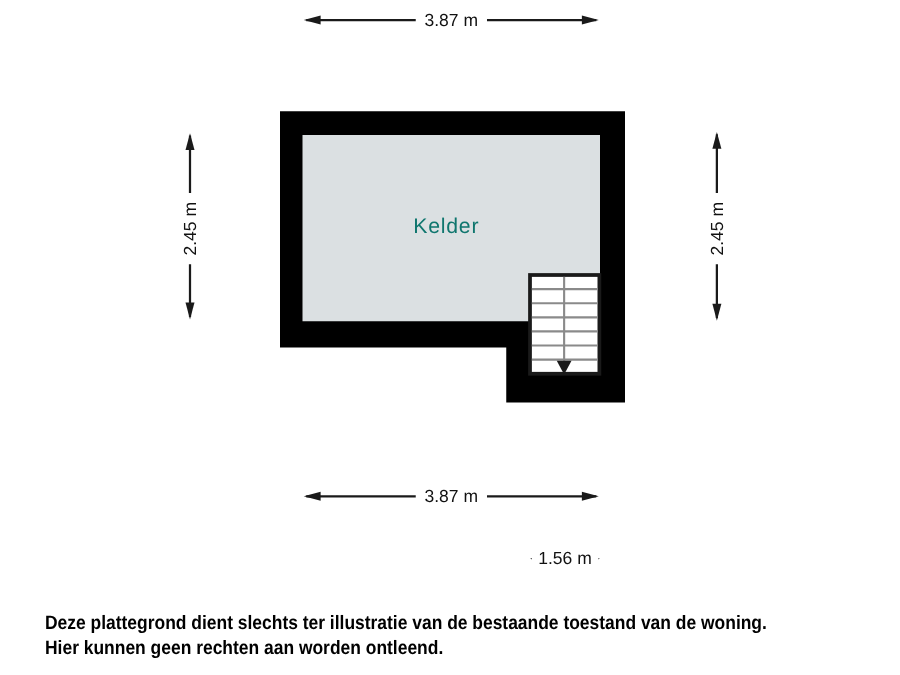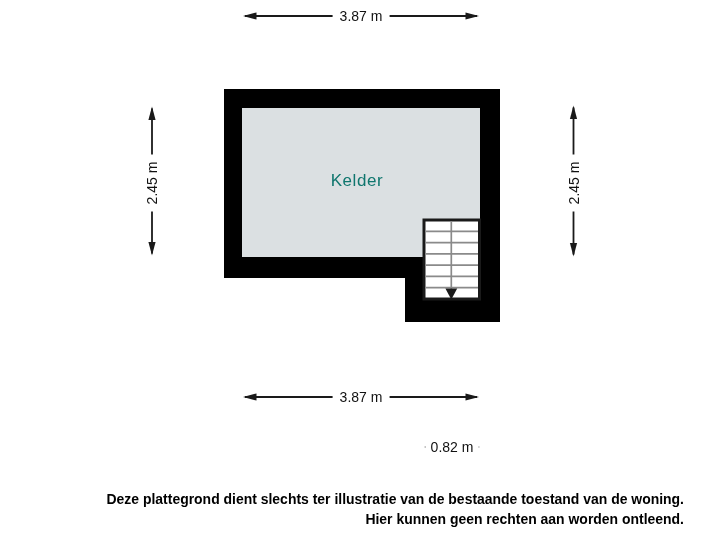--- a/index.html
+++ b/index.html
@@ -32,21 +32,21 @@
     color: #0f766e;
     font-size: 17px;
     letter-spacing: 0.6px;
     white-space: nowrap;
   }
   .disclaimer {
     position: absolute;
     left: 0;
     top: 489px;
     width: 720px;
-    text-align: right;
+    text-align: left;
     color: #000000;
     font-size: 15.5px;
     font-weight: bold;
     line-height: 20px;
   }
   .disclaimer .line {
     transform: scaleX(0.9);
     transform-origin: 50% 50%;
     white-space: nowrap;
   }
@@ -108,20 +108,20 @@
   <div class="room-label" style="left:357px; top:181px;">Kelder</div>
 
   <div class="dim-label" style="left:361px; top:16px;">3.87 m</div>
 
   <div class="dim-label vertical" style="left:152px; top:182.5px;">2.45 m</div>
 
   <div class="dim-label vertical" style="left:573.5px; top:183px;">2.45 m</div>
 
   <div class="dim-label" style="left:361px; top:397px;">3.87 m</div>
 
-  <div class="dim-label" style="left:452px; top:447px; padding:2px 5px;">0.82 m</div>
+  <div class="dim-label" style="left:452px; top:447px; padding:2px 5px;">1.56 m</div>
 
   <div class="disclaimer">
     <div class="line">Deze plattegrond dient slechts ter illustratie van de bestaande toestand van de woning.</div>
     <div class="line">Hier kunnen geen rechten aan worden ontleend.</div>
   </div>
 
 </div>
 
 </body></html>

